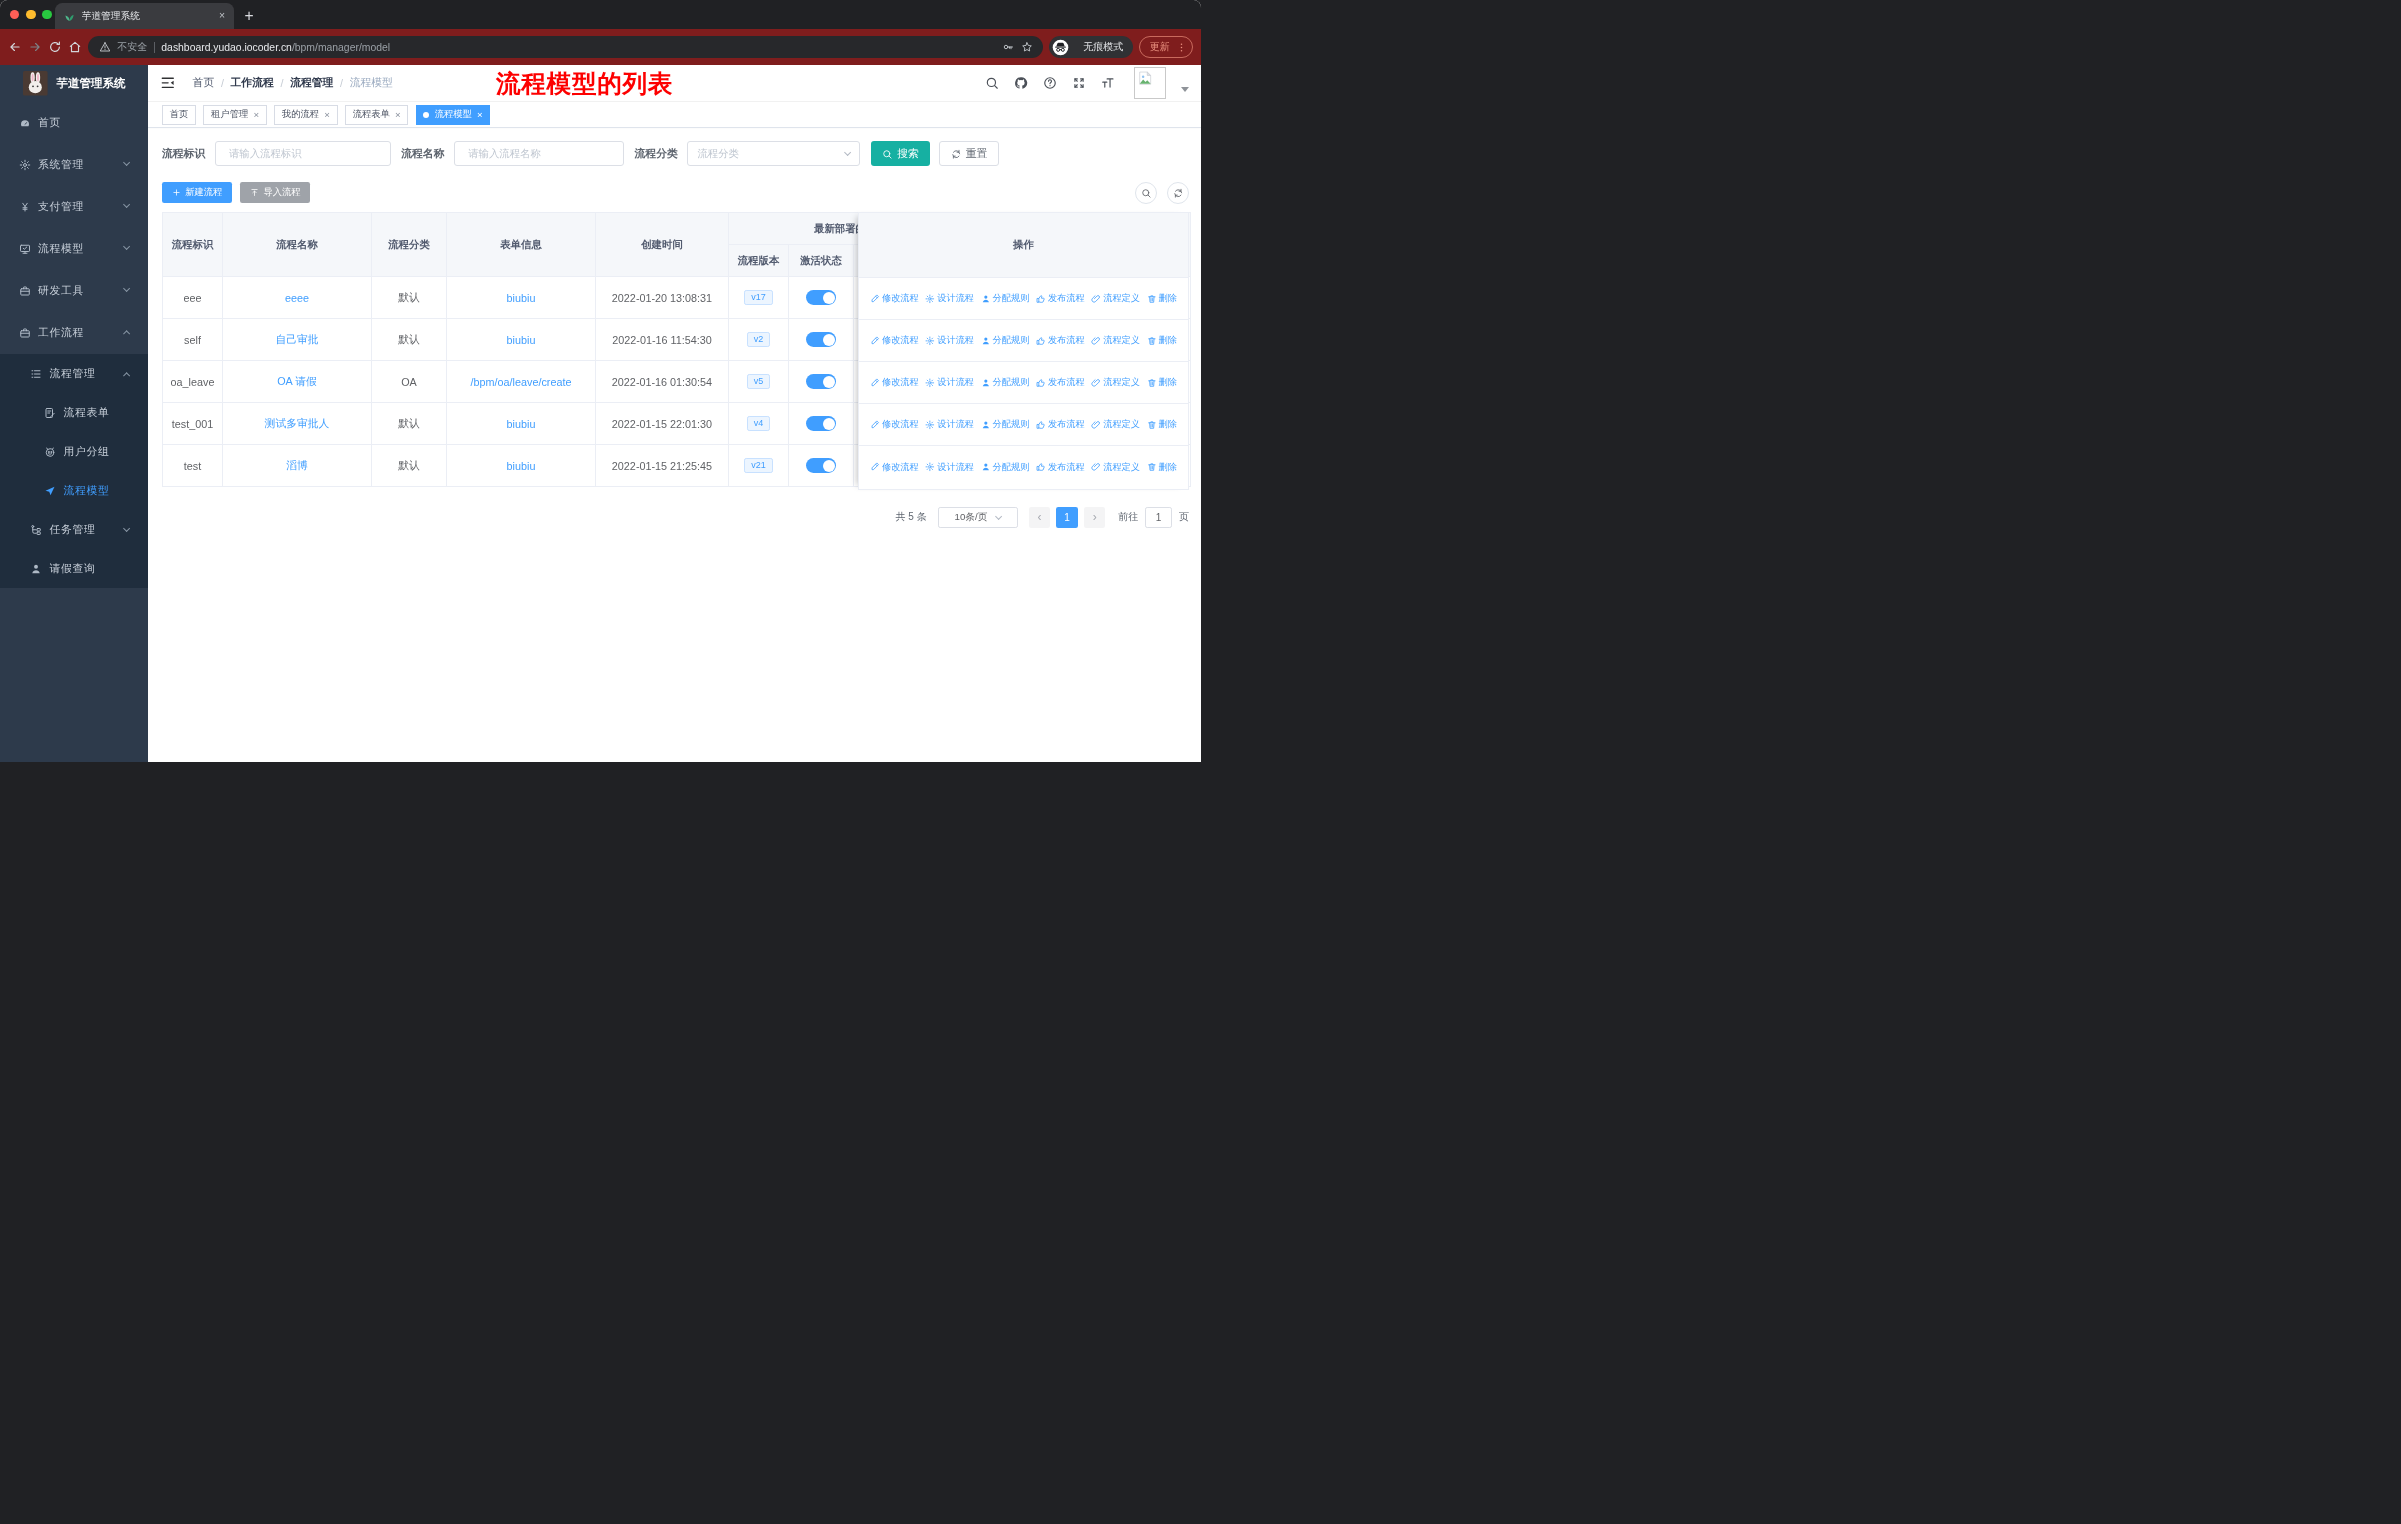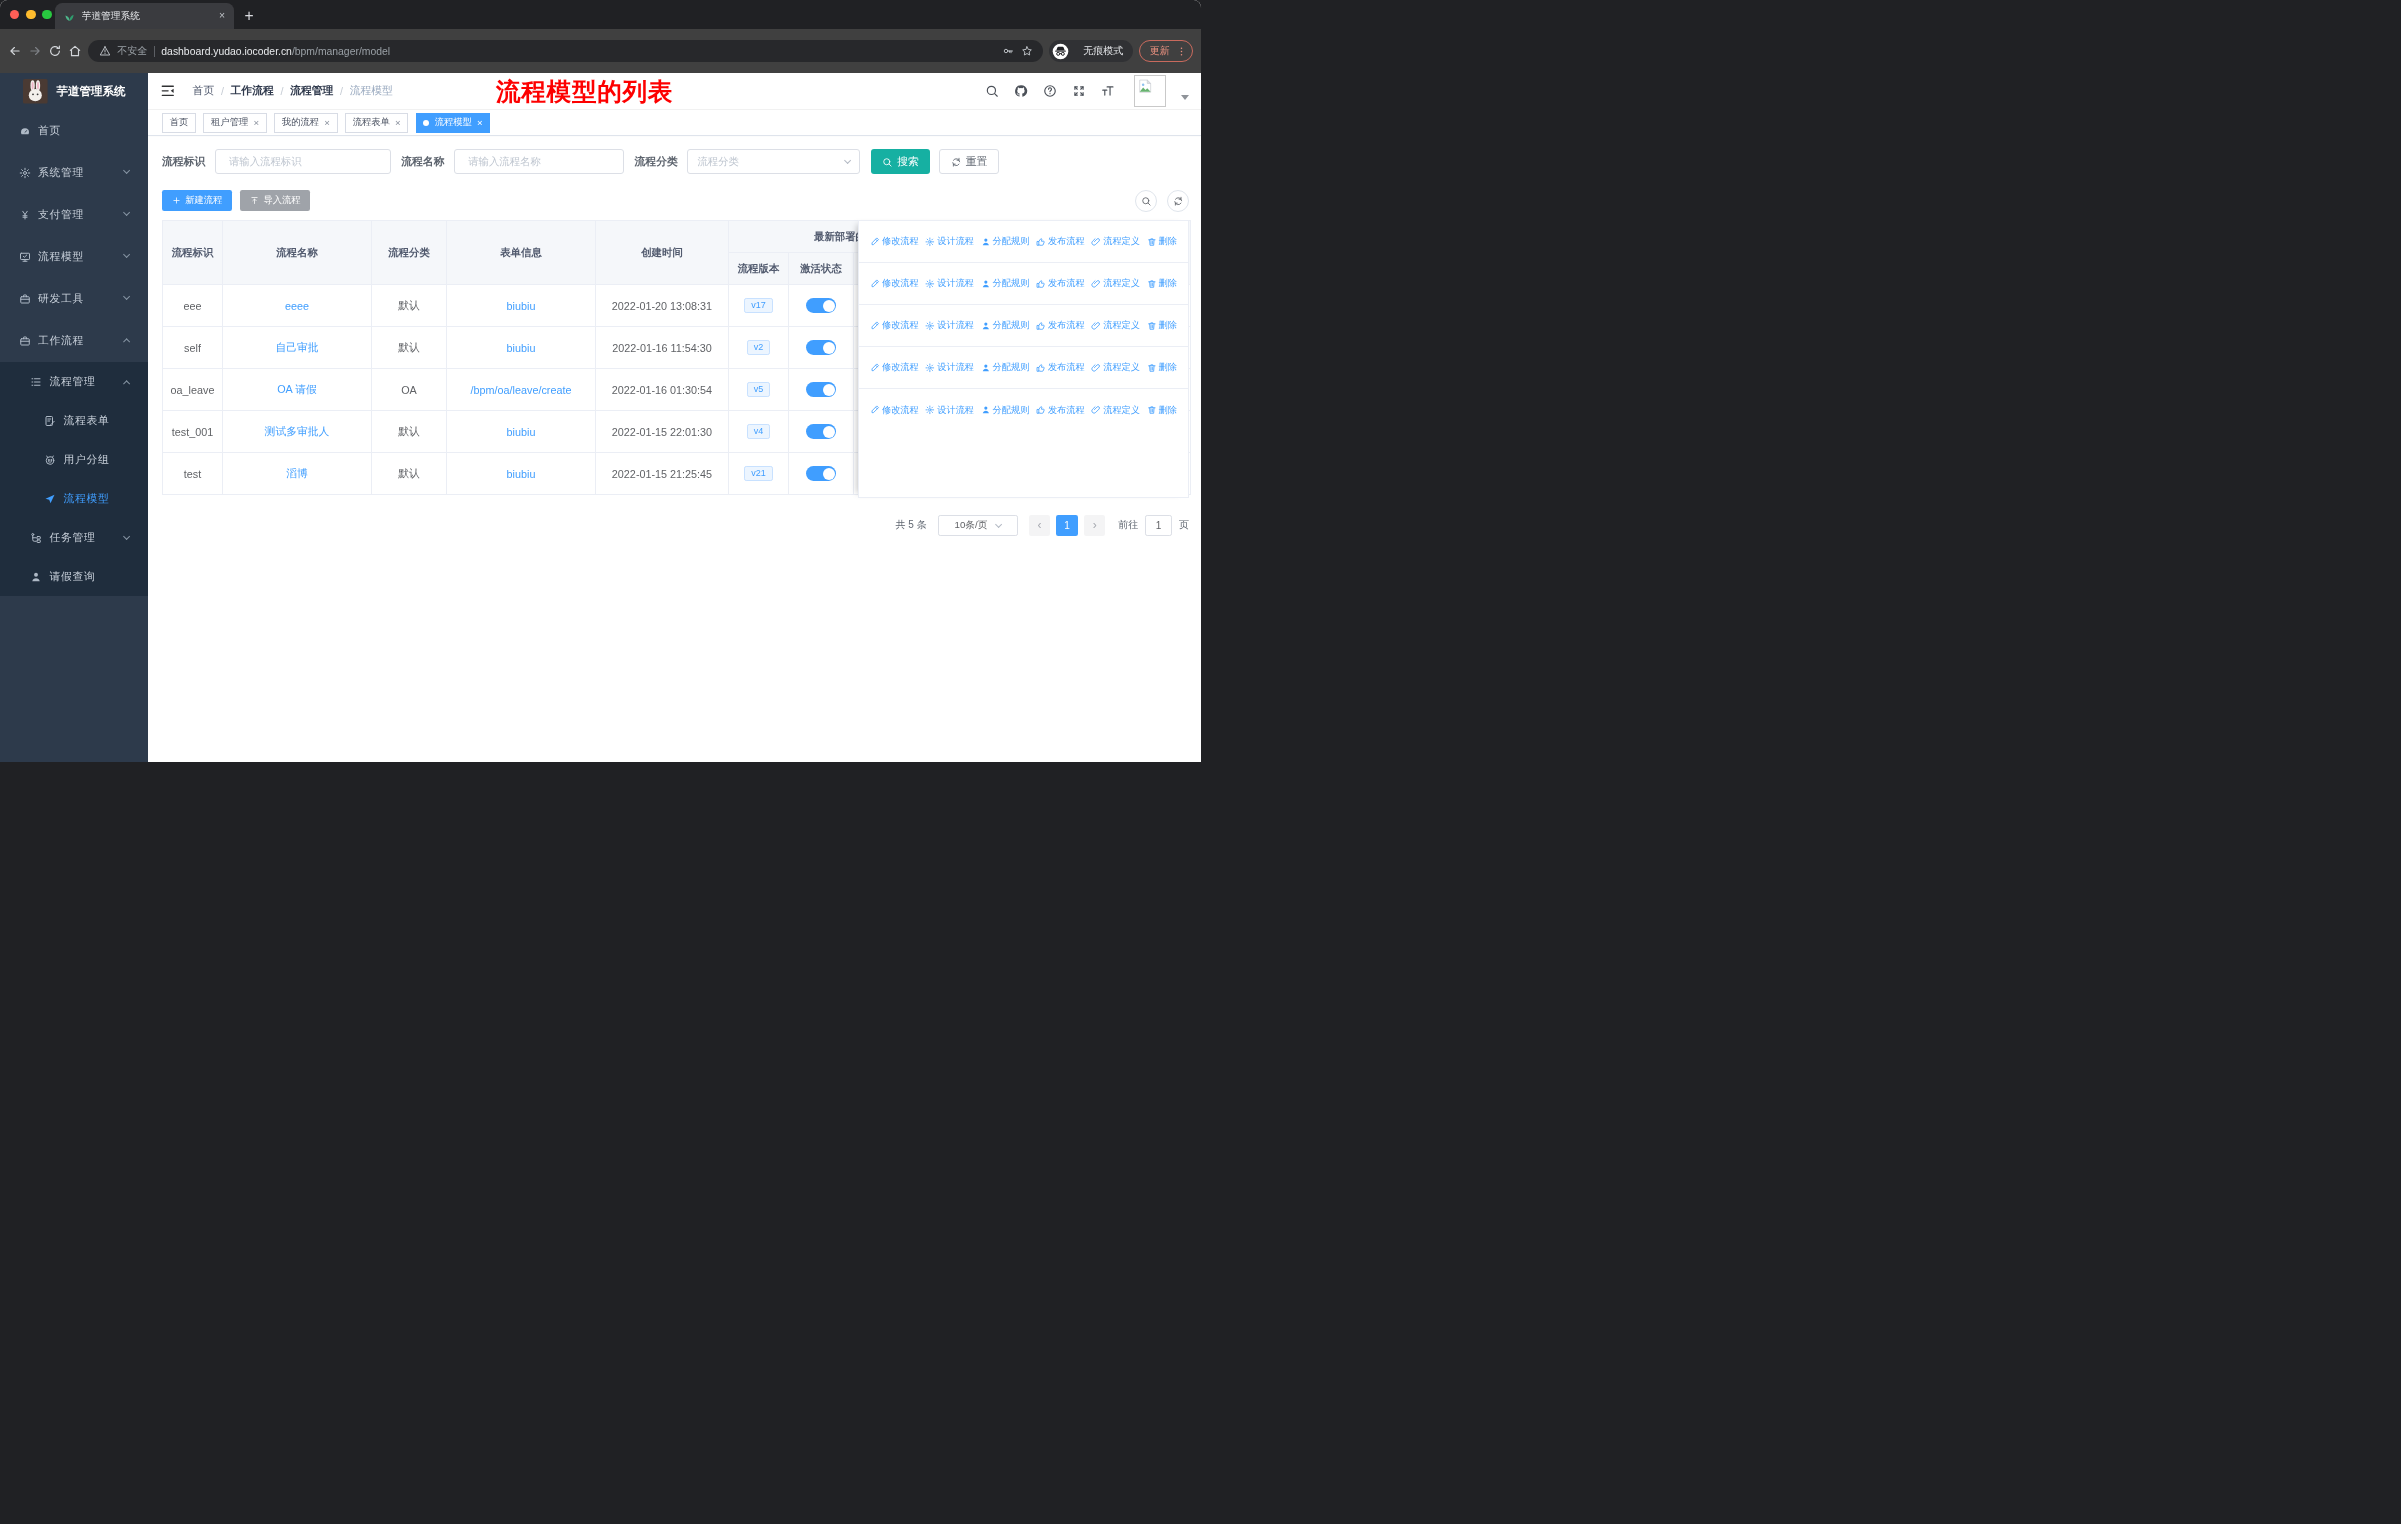--- a/index.html
+++ b/index.html
@@ -12,21 +12,21 @@
   
   .tabstrip{height:29px;background:#202124;position:relative;display:flex;align-items:flex-end;padding-left:55px;}
   .lights{position:absolute;left:9.7px;top:9.7px;display:flex;gap:6.7px;}
   .light{width:9.7px;height:9.7px;border-radius:50%;}
   .l-red{background:#ff5f57}.l-yellow{background:#febc2e}.l-green{background:#28c840}
   .tab{width:179px;height:26px;background:#3a3b3f;border-radius:7.4px 7.4px 0 0;display:flex;align-items:center;gap:6.7px;padding:0 9px;color:#e8eaed;font-size:9.7px;}
   .tab .ic{width:11px;height:11px;}
   .tab-title{flex:1;white-space:nowrap;overflow:hidden;}
   .tab-close{color:#bdc1c6;font-size:10.4px;line-height:1;}
   .newtab{color:#dadce0;font-size:15.6px;line-height:1;margin:0 0 5.2px 10.4px;}
-  .toolbar{height:44px;background:#404040;display:flex;align-items:center;gap:6px;padding:0 8.2px;}
+  .toolbar{height:36px;background:#7f1d1d;display:flex;align-items:center;gap:6px;padding:0 8.2px;}
   .nav-ic{width:14px;height:14px;color:#d2d5d9;}
   .nav-ic.disabled{color:#7e8186;}
   .omnibox{flex:1;height:21.6px;background:#27282b;border-radius:11px;display:flex;align-items:center;gap:6.7px;padding:0 10.4px;font-size:10px;color:#9aa0a6;min-width:0;}
   .omni-ic{width:12px;height:12px;color:#b9bdc2;}
   .omni-divider{width:0.7px;height:11px;background:#5c5f64;}
   .url{flex:1;white-space:nowrap;overflow:hidden;font-size:10.4px;}
   .url .host{color:#e8eaed}.url .path{color:#9aa0a6}
   .incognito{height:21.6px;border-radius:11px;background:#303134;display:flex;align-items:center;gap:14px;padding:0 9.7px 0 3px;color:#e8eaed;font-size:10px;flex-shrink:0;}
   .incognito .ic{width:17px;height:17px;}
   .update{height:21.6px;border-radius:11px;border:1.1px solid #c96a5d;display:flex;align-items:center;gap:6px;padding:0 5.2px 0 9.7px;color:#e9907f;font-size:10px;flex-shrink:0;}
@@ -601,20 +601,21 @@
                   <td>2022-01-15 21:25:45</td>
                   <td><span class="badge">v21</span></td>
                   <td><span class="toggle"><i></i></span></td>
                   <td></td>
                   <td></td>
                 </tr>
               </tbody>
           </table>
 
           <div class="fixed-col">
+            <div class="ov-header">操作</div>
             <div id="ovrows">
                 <div class="ov-row">
                   <a class="act">
                     <span class="ic">
                       <svg viewBox="0 0 24 24" fill="none" stroke="currentColor" stroke-width="2" stroke-linecap="round" stroke-linejoin="round">
                         <path d="M17.5 3l3.5 3.5L8.5 19H5v-3.5z"></path>
                         <path d="M14.5 6l3.5 3.5"></path>
                       </svg>
                     </span>
                     <span>修改流程</span>

